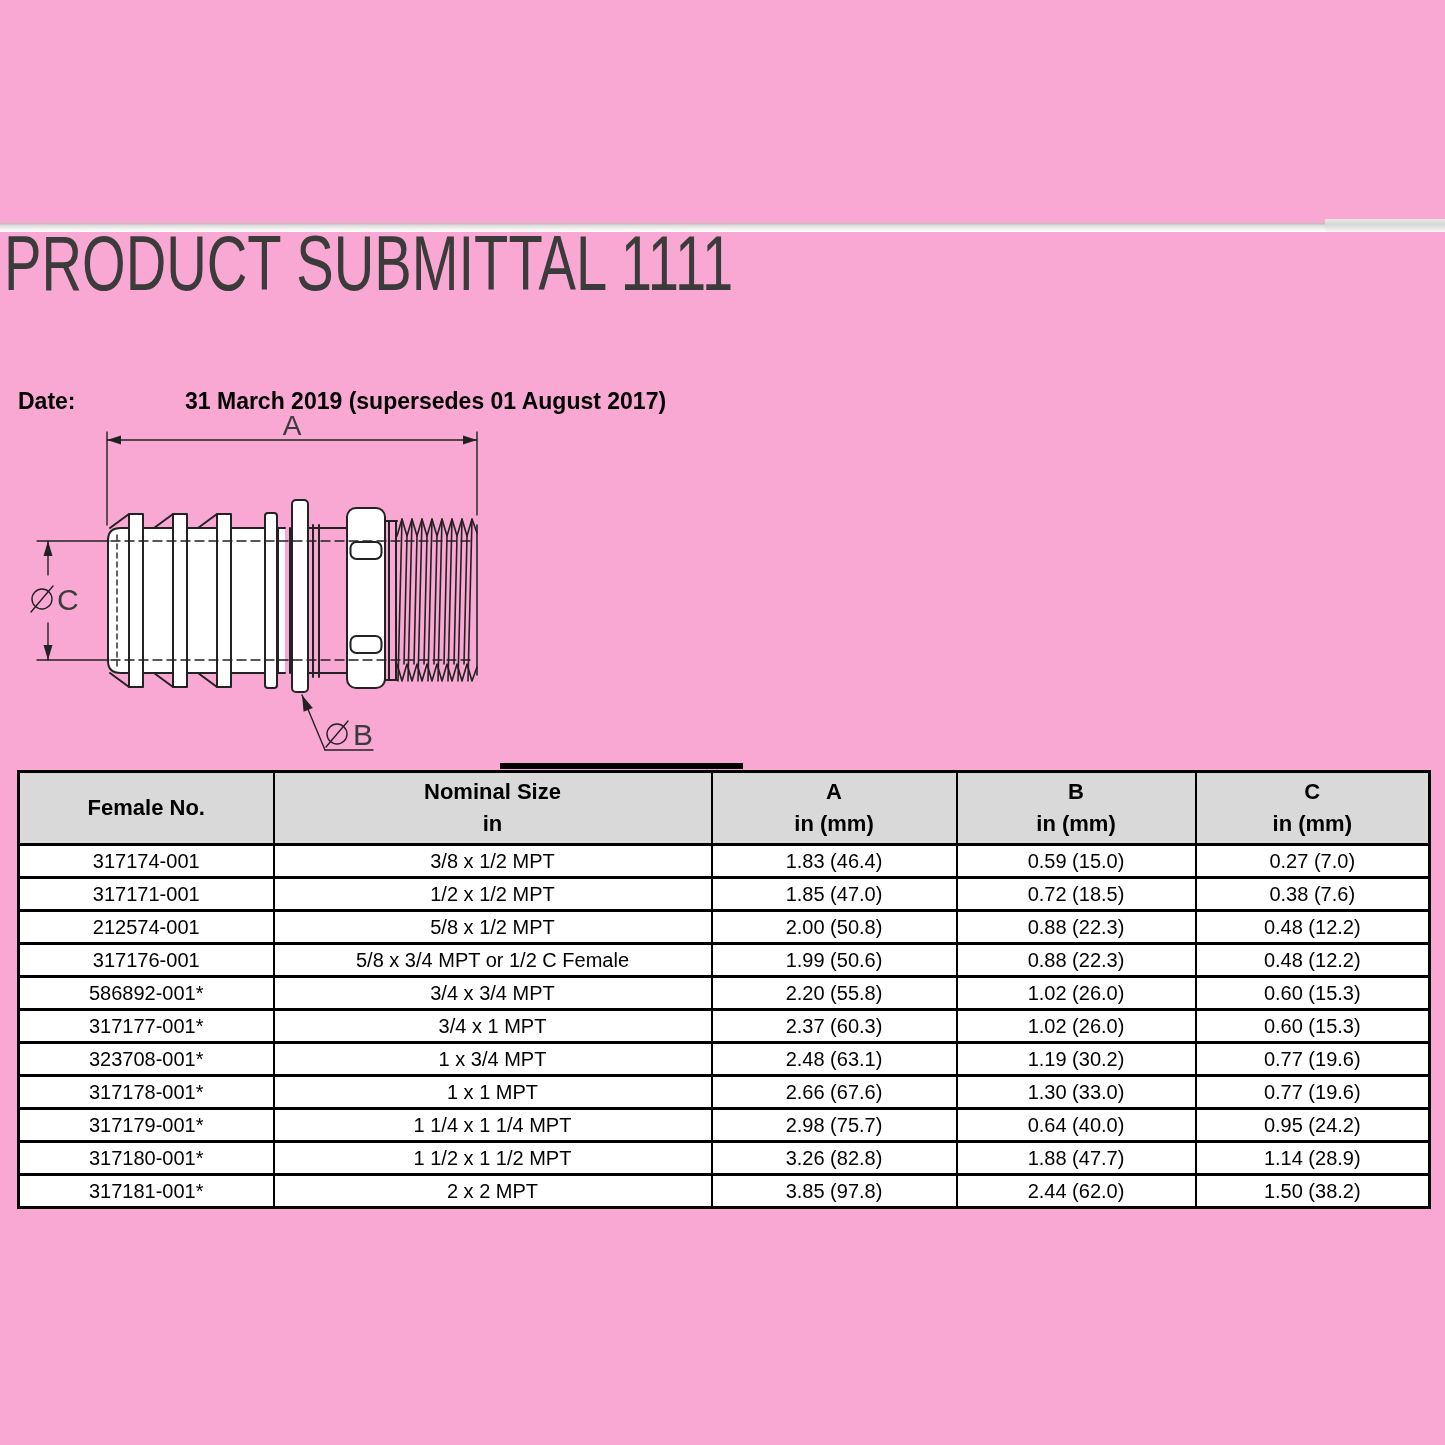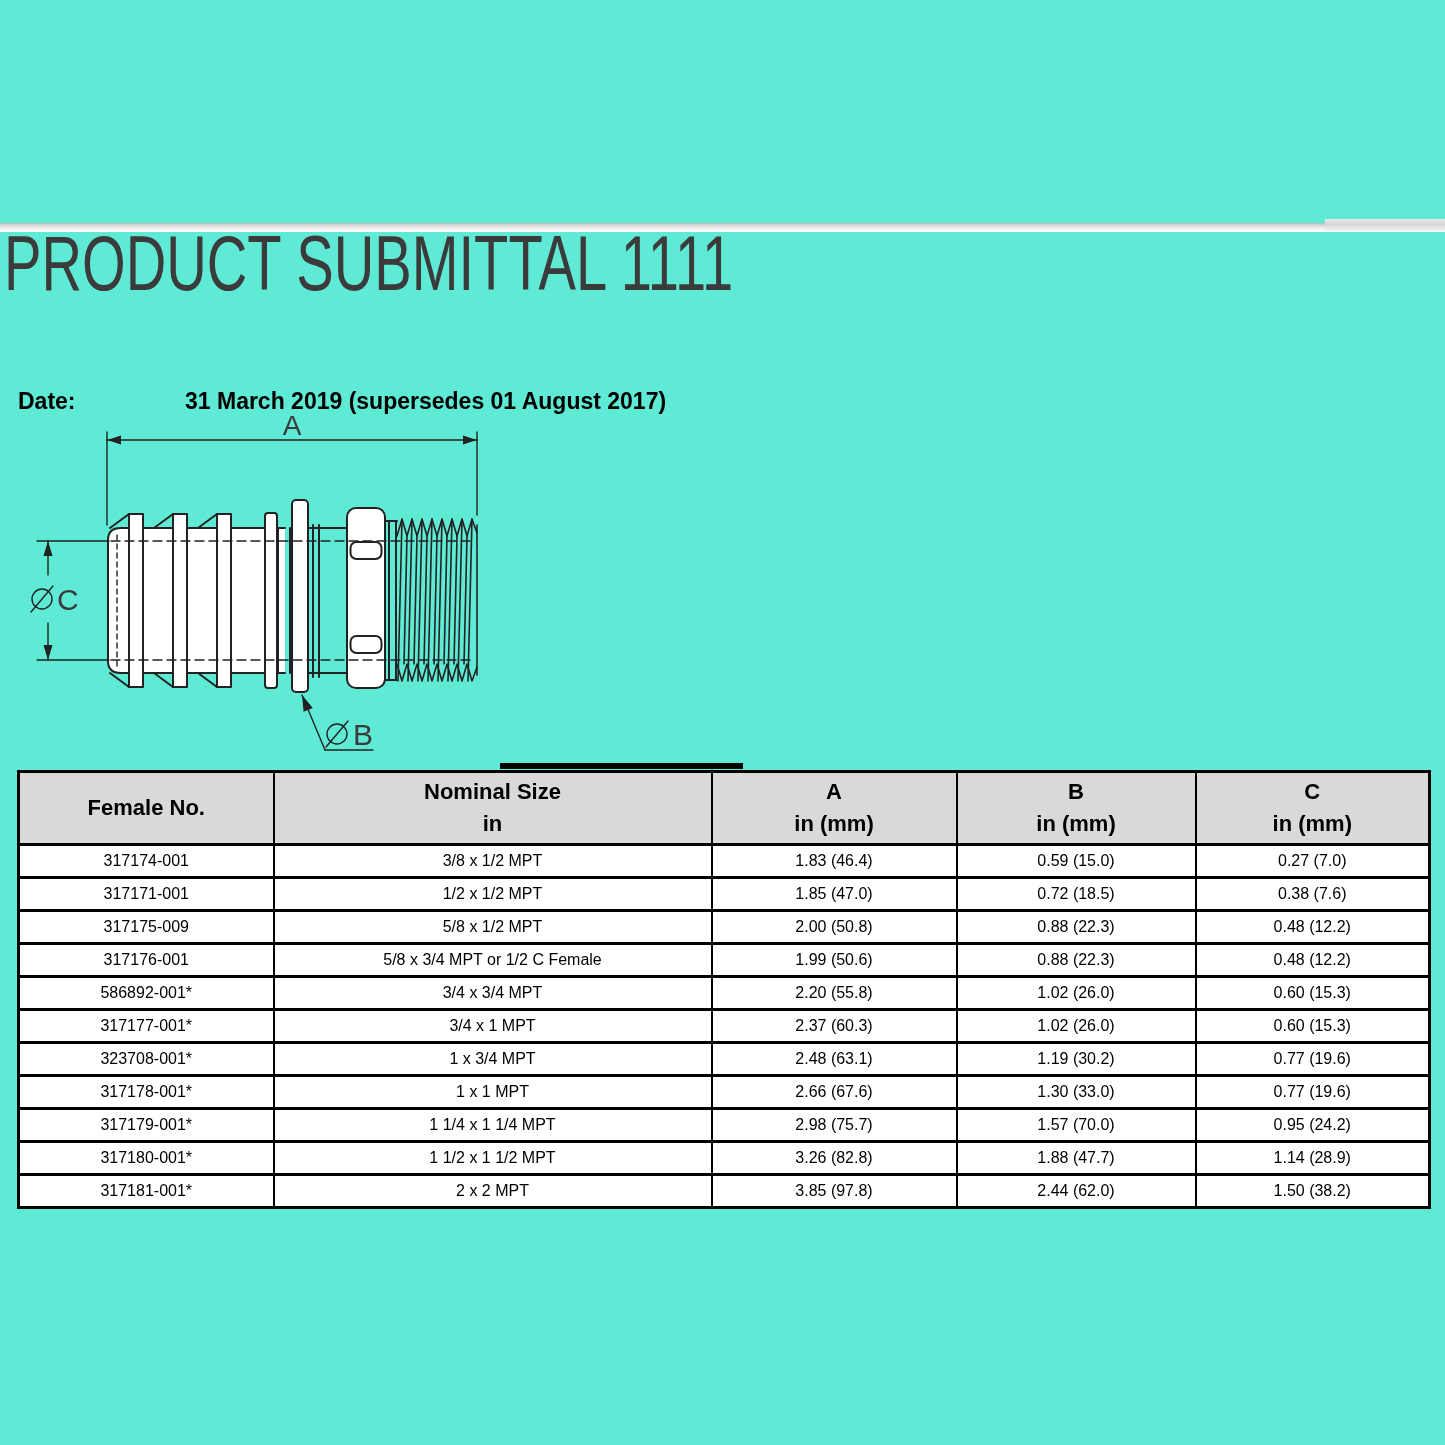--- a/index.html
+++ b/index.html
@@ -1,16 +1,16 @@
 <!DOCTYPE html>
 <html><head>
 <meta charset="utf-8">
 <style>
   html,body{margin:0;padding:0;background:#ffffff;}
-  .page{position:relative;width:1445px;height:1445px;background:#5eead4;overflow:hidden;
+  .page{position:relative;width:1445px;height:1445px;background:#f9a8d4;overflow:hidden;
         font-family:"Liberation Sans","DejaVu Sans",sans-serif;color:#000;}
   
   .page-shadow{position:absolute;left:0;top:223px;width:1445px;height:9px;
         background:linear-gradient(180deg,#b9b9b9 0,#dedede 30%,#f6f6f6 75%,#ffffff 100%);}
   .page-shadow-right{position:absolute;left:1325px;top:219px;width:120px;height:13px;
         background:linear-gradient(180deg,#e9e9e9 0,#d6d6d6 40%,#f7f7f7 100%);}
   .title{position:absolute;left:4px;top:224px;margin:0;font-size:78px;font-weight:400;
         color:#3b3b3b;line-height:1.0;letter-spacing:0px;white-space:nowrap;
         transform:scaleX(0.72);transform-origin:left top;}
   .meta-row{position:absolute;left:18px;width:900px;font-size:23px;font-weight:700;white-space:nowrap;}
@@ -22,21 +22,21 @@
   .drawing{position:absolute;left:15px;top:415px;}
 
   .table-artifact{position:absolute;left:500px;top:763px;width:243px;height:6px;background:#000;}
 
   table.dims{position:absolute;left:17px;top:770px;width:1411px;border-collapse:collapse;
         table-layout:fixed;background:#fff;border:3px solid #000;}
   table.dims th,table.dims td{border-left:2px solid #000;border-right:2px solid #000;
         border-top:3px solid #000;border-bottom:3px solid #000;
         text-align:center;vertical-align:middle;padding:0;overflow:hidden;white-space:nowrap;}
   table.dims thead th{background:#d9d9d9;height:70px;font-size:22px;font-weight:700;line-height:1.45;}
-  table.dims tbody td{height:30px;font-size:16px;font-weight:400;line-height:30px;}
+  table.dims tbody td{height:30px;font-size:20px;font-weight:400;line-height:30px;}
   table.dims thead .h2{font-weight:700;text-align:center;}
 </style>
 </head>
 <body>
 
 <div class="page">
 
   <div class="page-shadow"></div>
   <div class="page-shadow-right"></div>
 
@@ -197,21 +197,21 @@
           <td>0.27 (7.0)</td>
         </tr>
         <tr>
           <td>317171-001</td>
           <td>1/2 x 1/2 MPT</td>
           <td>1.85 (47.0)</td>
           <td>0.72 (18.5)</td>
           <td>0.38 (7.6)</td>
         </tr>
         <tr>
-          <td>317175-009</td>
+          <td>212574-001</td>
           <td>5/8 x 1/2 MPT</td>
           <td>2.00 (50.8)</td>
           <td>0.88 (22.3)</td>
           <td>0.48 (12.2)</td>
         </tr>
         <tr>
           <td>317176-001</td>
           <td>5/8 x 3/4 MPT or 1/2 C Female</td>
           <td>1.99 (50.6)</td>
           <td>0.88 (22.3)</td>
@@ -242,21 +242,21 @@
           <td>317178-001*</td>
           <td>1 x 1 MPT</td>
           <td>2.66 (67.6)</td>
           <td>1.30 (33.0)</td>
           <td>0.77 (19.6)</td>
         </tr>
         <tr>
           <td>317179-001*</td>
           <td>1 1/4 x 1 1/4 MPT</td>
           <td>2.98 (75.7)</td>
-          <td>1.57 (70.0)</td>
+          <td>0.64 (40.0)</td>
           <td>0.95 (24.2)</td>
         </tr>
         <tr>
           <td>317180-001*</td>
           <td>1 1/2 x 1 1/2 MPT</td>
           <td>3.26 (82.8)</td>
           <td>1.88 (47.7)</td>
           <td>1.14 (28.9)</td>
         </tr>
         <tr>

